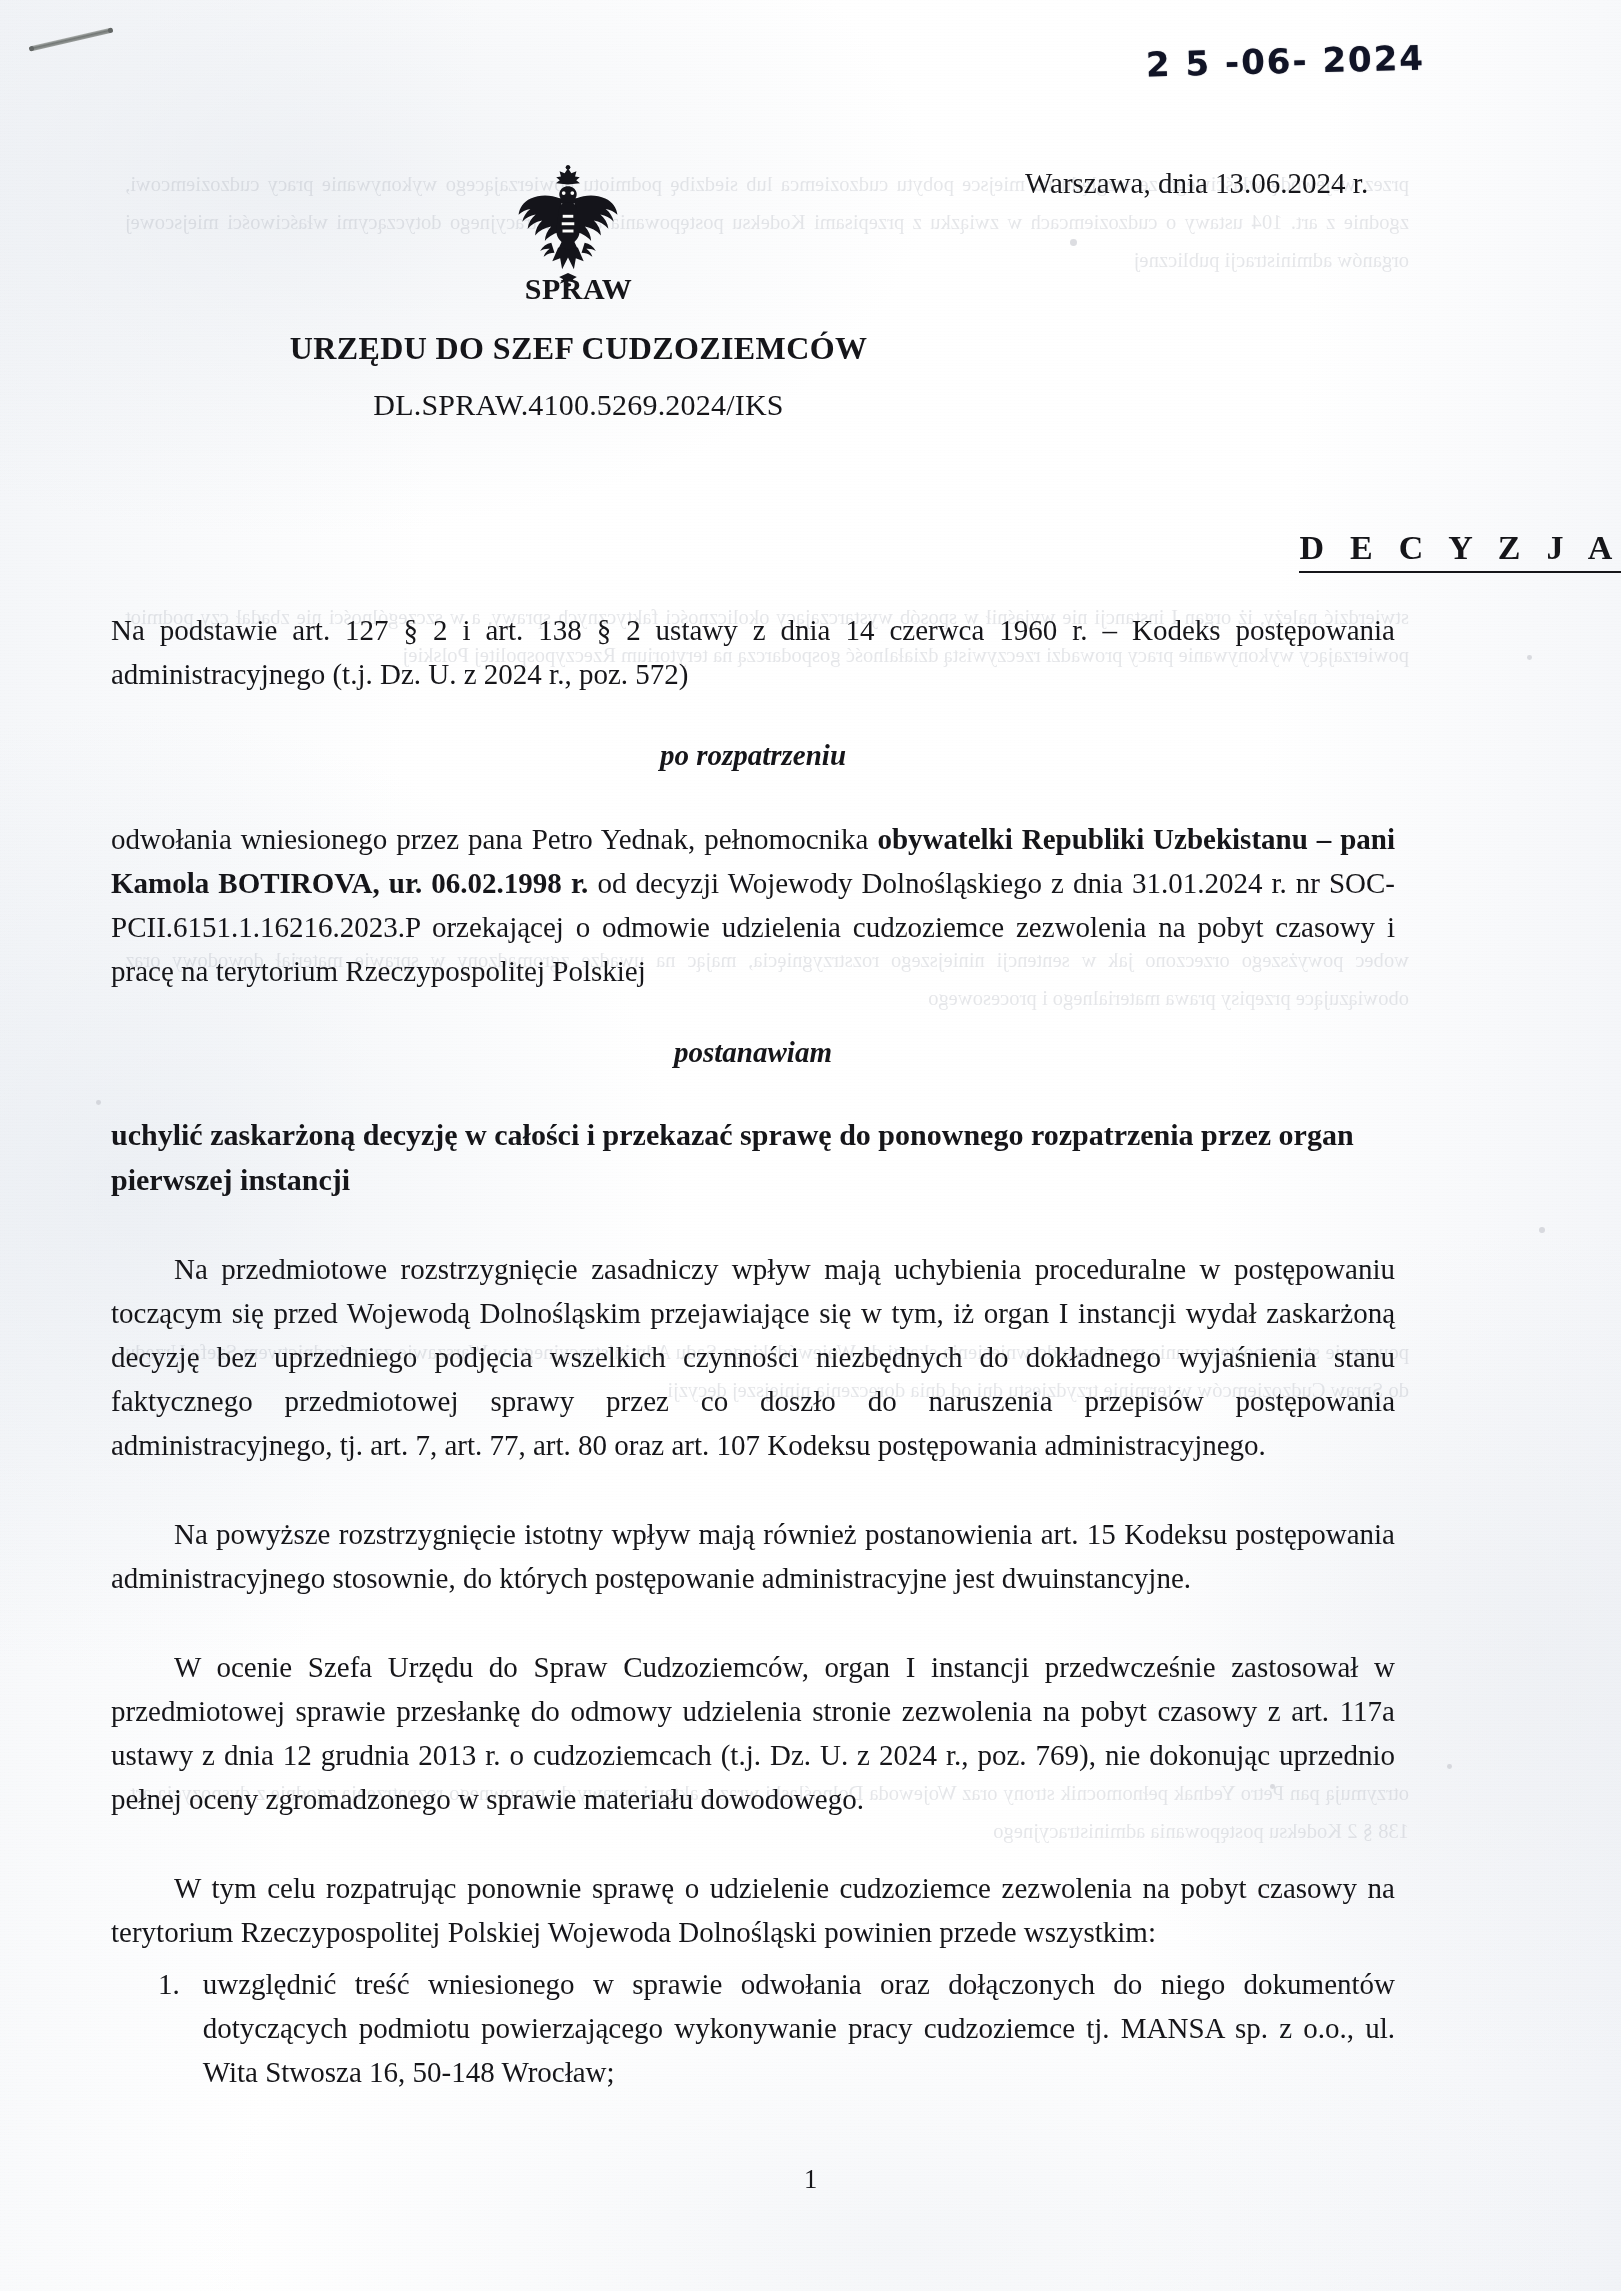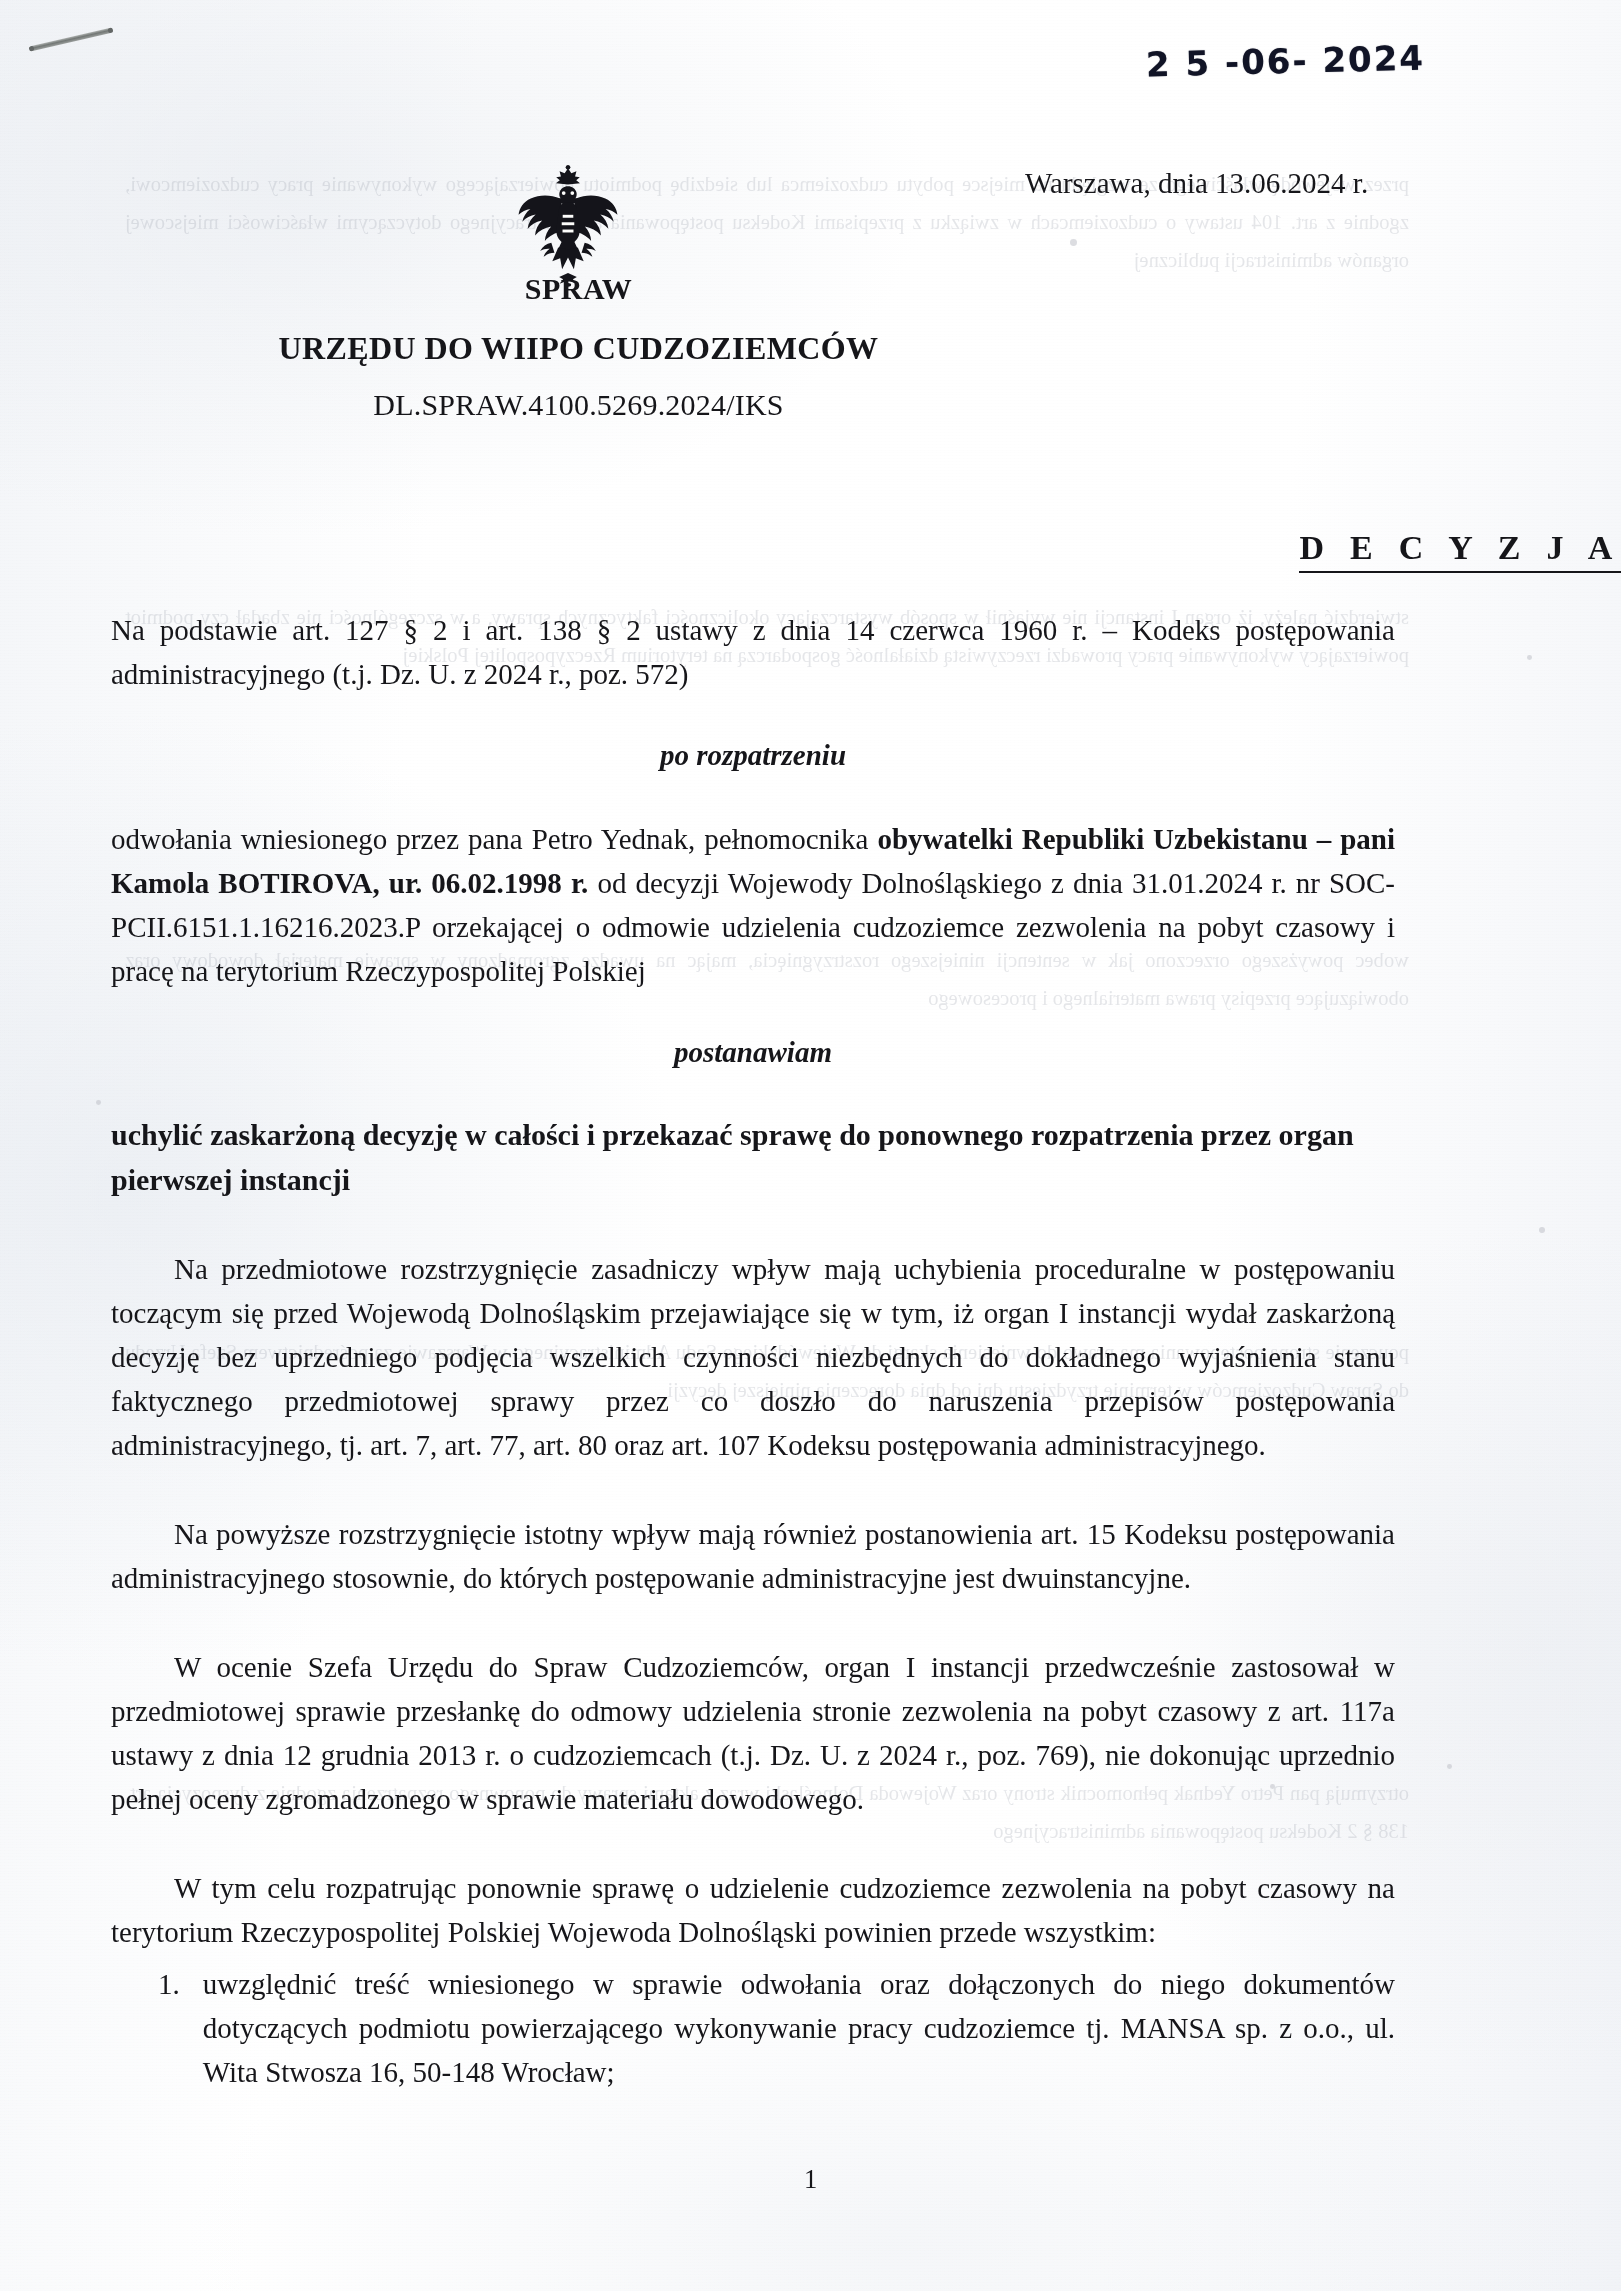--- a/index.html
+++ b/index.html
@@ -268,21 +268,21 @@
           <path d="M69 79 c5 1 9 4 11.4 8.4 c-3-1.8-6.4-2.6-9.8-2.2 c3 2 5.2 4.8 6.2 8.2 c-3.2-2.6-7-4-11-4 Z"></path>
 
           <path d="M52 110 l-9 4 l4 2.4 l-3.6 4.6 l8.6-3.4 l8.6 3.4 l-3.6-4.6 l4-2.4 Z"></path>
           <ellipse cx="52" cy="122" rx="3.2" ry="2"></ellipse>
         </g>
       </svg>
     </div>
 
     <div class="office-block">
       <div class="office-szef">SPRAW</div>
-      <div class="office-name">URZĘDU DO WIIPO CUDZOZIEMCÓW</div>
+      <div class="office-name">URZĘDU DO SZEF CUDZOZIEMCÓW</div>
       <div class="office-ref">DL.SPRAW.4100.5269.2024/IKS</div>
     </div>
 
     <div class="decision-title">
       <span>D E C Y Z J A</span>
     </div>
 
     <div class="body-col">
 
       <p class="para">Na podstawie art. 127 § 2 i art. 138 § 2 ustawy z dnia 14 czerwca 1960 r. – Kodeks postępowania administracyjnego (t.j. Dz. U. z 2024 r., poz. 572)</p>

